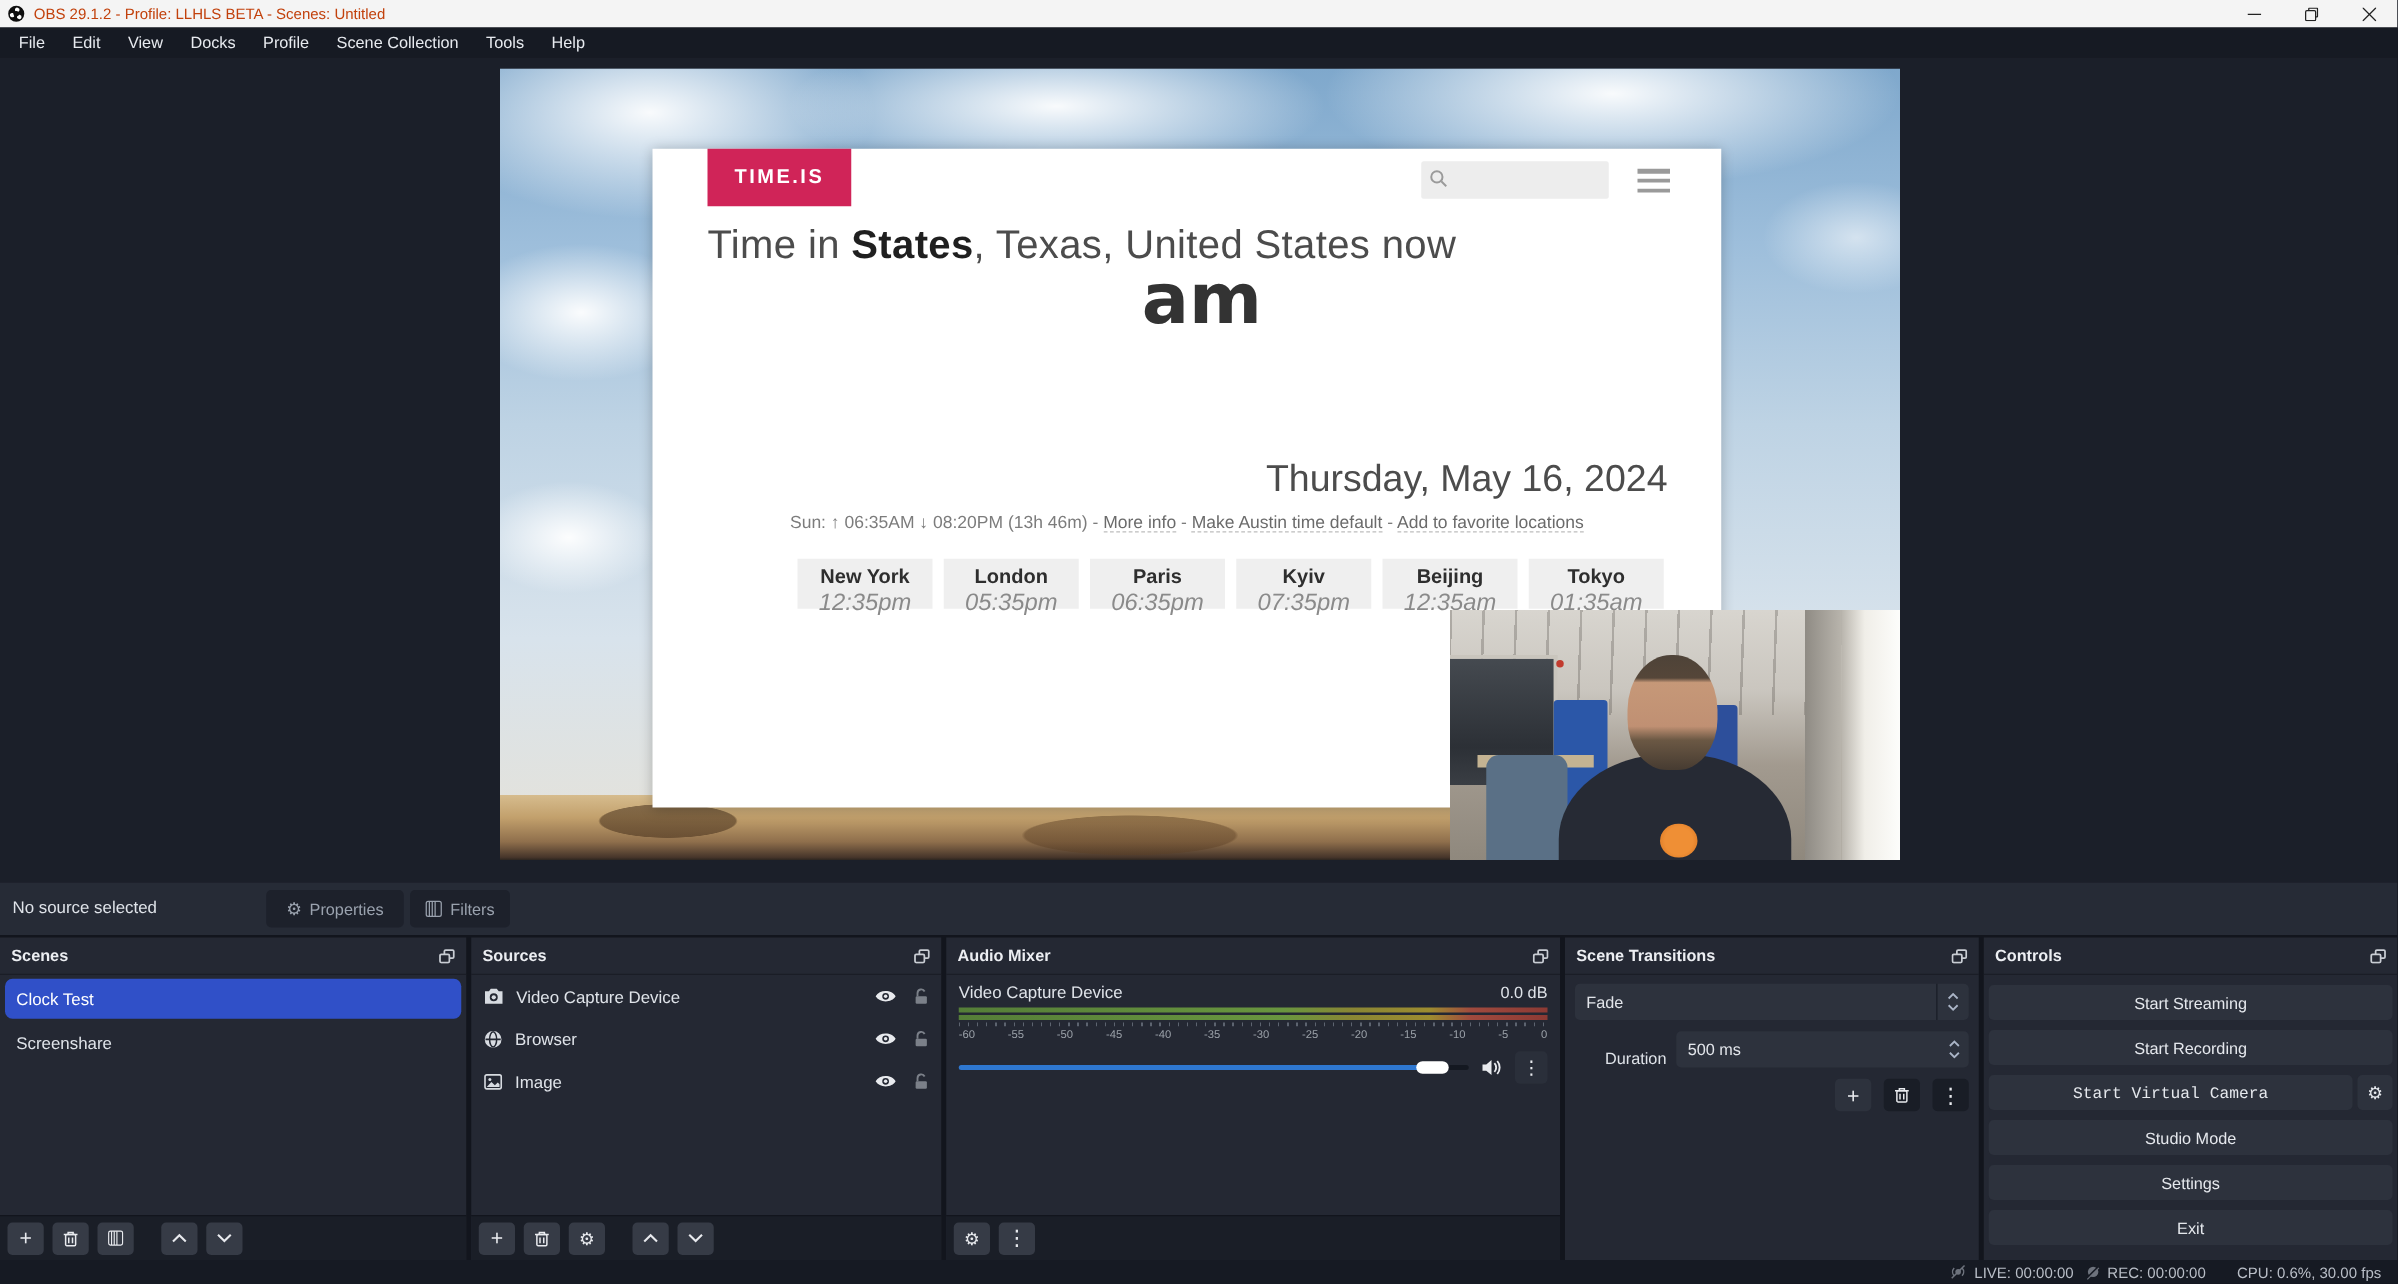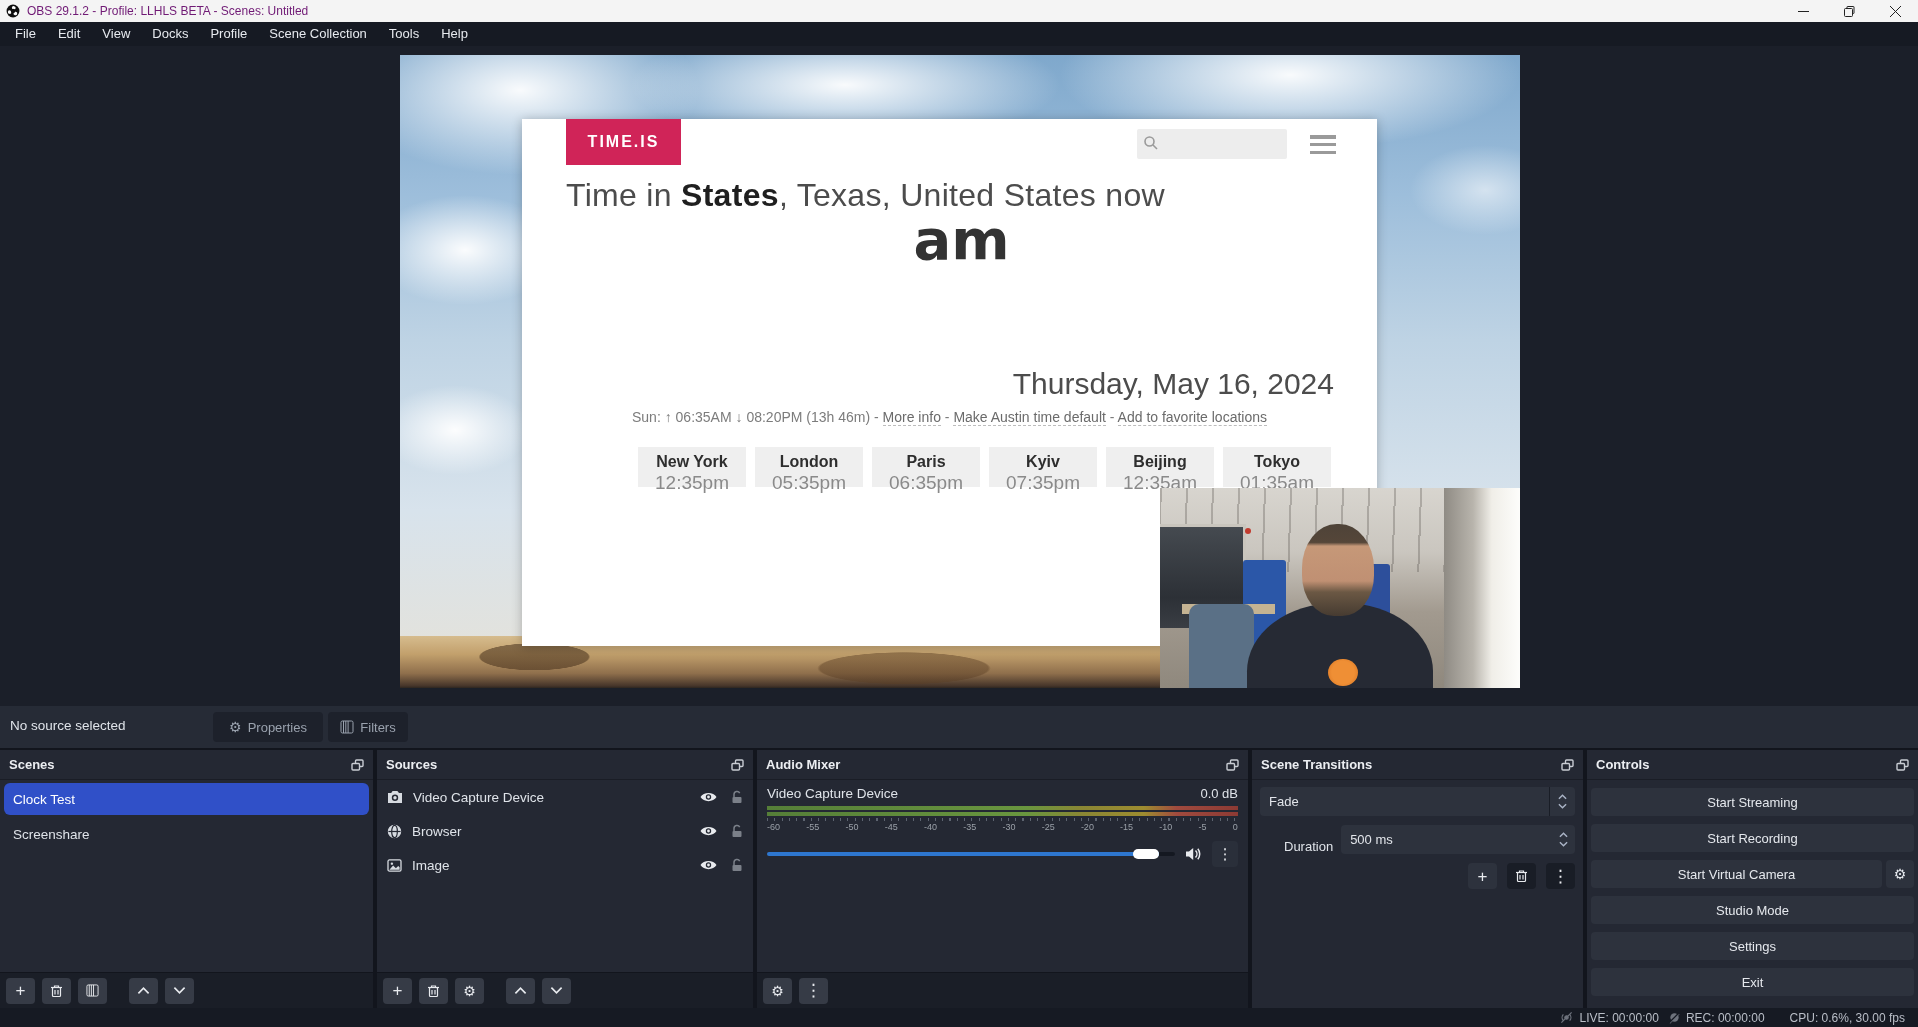--- a/index.html
+++ b/index.html
@@ -3,21 +3,21 @@
 <meta charset="utf-8">
 <style>
   * { margin:0; padding:0; box-sizing:border-box; }
   html,body { width:1918px; height:1027px; overflow:hidden; }
   body { position:relative; background:#12151d; font-family:"Liberation Sans",sans-serif; }
   svg { display:block; }
 
   
   .titlebar { position:absolute; top:0; left:0; right:0; height:22px; background:#f4f4f4;
               display:flex; align-items:center; padding-left:6px; }
-  .titlebar-title { margin-left:7px; font-size:12px; color:#701a75; }
+  .titlebar-title { margin-left:7px; font-size:12px; color:#c2410c; }
   .win-controls { margin-left:auto; display:flex; height:100%; }
   .win-btn { width:46px; height:100%; display:flex; align-items:center; justify-content:center; color:#222; }
 
   
   .menubar { position:absolute; top:22px; left:0; right:0; height:24px; background:#161a23;
              display:flex; align-items:center; padding-left:4px; }
   .menu-item { color:#e7eaef; font-size:13px; padding:0 11px; line-height:24px; }
 
   
   .canvas { position:absolute; top:46px; left:0; width:1918px; height:660px; background:#1b1f29; }
@@ -50,21 +50,21 @@
                   justify-content:center; padding-left:14px; color:#333; }
   .tis-clock { font-family:"DejaVu Sans",sans-serif; font-size:126px; font-weight:700; letter-spacing:-4px; line-height:1.1; }
   .tis-ampm  { font-family:"DejaVu Sans",sans-serif; font-size:56px; font-weight:700; margin-left:10px; }
   .tis-date { position:absolute; right:43px; top:248px; font-size:30px; color:#4c4c4c; }
   .tis-sun { position:absolute; left:0; right:0; top:290px; text-align:center; font-size:14px; color:#7c7c7c; }
   .tis-sun a { color:#6b6b6b; text-decoration:none; border-bottom:1px dashed #bdbdbd; }
   .tis-cities { position:absolute; left:0; right:0; top:328px; display:flex; justify-content:center;
                 gap:9px; padding-left:70px; }
   .city-box { width:108px; height:40px; background:#efefef; text-align:center; padding-top:6px; }
   .city-name { font-size:16px; font-weight:bold; color:#2e2e2e; }
-  .city-time { font-size:19px; color:#8a8a8a; margin-top:1px; }
+  .city-time { font-size:19px; color:#8a8a8a; margin-top:1px;font-style:italic; }
 
   
   .cam { position:absolute; right:0; bottom:0; width:360px; height:200px; overflow:hidden; z-index:3;
          background:linear-gradient(180deg,#d8d5cf 0%,#cac6bf 32%,#b5afa6 48%,#a29a8f 62%,#8f887d 100%); }
   .cam-beams { position:absolute; left:0; top:0; right:0; height:42%;
                background:repeating-linear-gradient(92deg, rgba(80,75,70,.30) 0 2px, transparent 2px 26px); }
   .cam-glass { position:absolute; left:0; top:18%; width:24%; height:52%;
                background:linear-gradient(180deg,#454a50 0%,#2c3036 70%,#3a3e44 100%);
                border-top:3px solid #c9c5bd; border-right:3px solid #c9c5bd; }
   .cam-cab1 { position:absolute; left:23%; top:36%; width:12%; height:44%; background:#2b57a8; border-radius:3px; }
@@ -153,21 +153,21 @@
   .trans-btn { width:29px; height:26px; border-radius:4px; display:flex; align-items:center;
                justify-content:center; color:#e8eaee; font-size:17px; line-height:1; }
   .trans-add { background:#2d323d; }
   .trans-dark { background:#191d26; }
 
   
   .controls-body { padding:8px 4px 0; }
   .ctl-btn { height:28px; background:#2d323d; border-radius:4px; color:#e5e8ed; font-size:13px;
              display:flex; align-items:center; justify-content:center; margin:0 0 8px; }
   .ctl-row { display:flex; gap:4px; margin-bottom:8px; }
-  .ctl-row .ctl-btn { flex:1; margin:0; }
+  .ctl-row .ctl-btn { flex:1; margin:0;font-family:Liberation Mono, monospace; }
   .ctl-gear { width:28px; height:28px; background:#2d323d; border-radius:4px; color:#e5e8ed;
               display:flex; align-items:center; justify-content:center; font-size:14px; }
 
   
   .statusbar { position:absolute; bottom:0; left:0; right:0; height:19px; background:#161a23;
                display:flex; align-items:center; justify-content:flex-end; gap:9px; padding-right:13px;
                font-size:12px; color:#b9bec7; }
   .sb-group { display:flex; align-items:center; gap:5px; }
   .sb-cpu { margin-left:16px; }
 </style>

